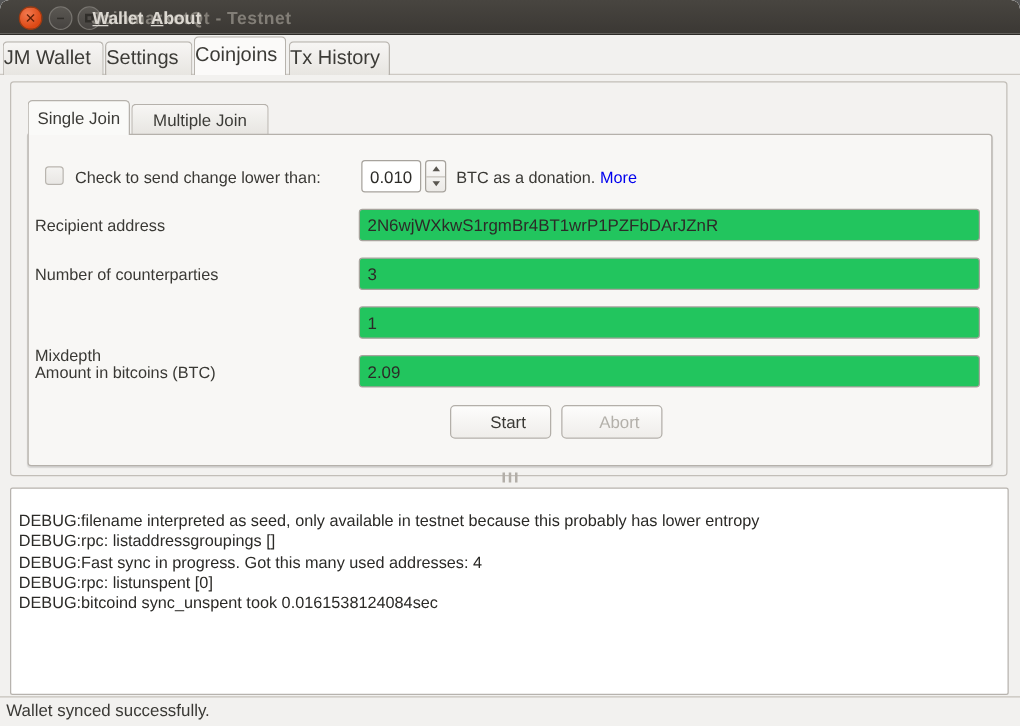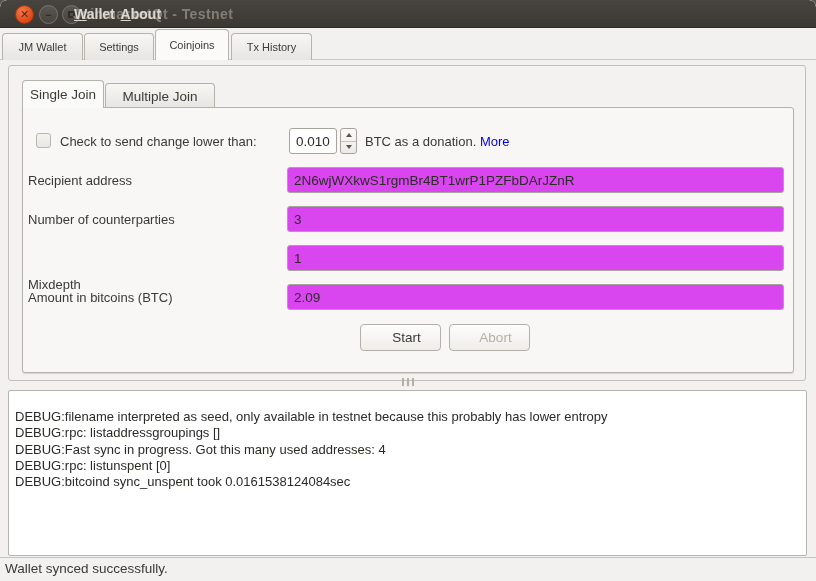--- a/index.html
+++ b/index.html
@@ -30,22 +30,22 @@
   }
   .menu-overlay {
     position:absolute; left:74px; top:6px; font-size:14px; font-weight:bold;
     color:#dcd8d1; white-space:nowrap;
   }
   .menu-item { display:inline-block; margin-right:2px; }
   .menu-item::first-letter { text-decoration:underline; }
   
   .tabbase { position:absolute; left:0; top:59px; width:816px; height:1px; background:#cdc9c3; }
   .tab {
-    position:absolute; display:flex; align-items:center; justify-content:center;
-    font-size:11px; color:#3c3b37;
+    position:absolute; display:flex; align-items:center; justify-content:flex-start;
+    font-size:16px; color:#3c3b37;
     background:linear-gradient(#f7f6f4,#e7e5e1);
     border:1px solid #b7b3ad; border-bottom:none; border-radius:4px 4px 0 0;
   }
   .tab.selected { background:#fbfaf9; z-index:3; }
   #tab-jm  { left:2px;  top:33px; width:81px;  height:27px; }
   #tab-set { left:84px; top:33px; width:70px;  height:27px; }
   #tab-cj  { left:155px;top:29px; width:74px;  height:31px; }
   #tab-tx  { left:231px;top:33px; width:81px;  height:27px; }
   
   .groupbox {
@@ -86,21 +86,21 @@
   }
   .spin-half { flex:1; display:flex; align-items:center; justify-content:center; }
   .spin-half.up { border-bottom:1px solid #c5c1bb; }
   .tri-up { width:0; height:0; border-left:3px solid transparent; border-right:3px solid transparent; border-bottom:4px solid #59564f; }
   .tri-dn { width:0; height:0; border-left:3px solid transparent; border-right:3px solid transparent; border-top:4px solid #59564f; }
   #donation-suffix { left:365px; top:134px; }
   .link { color:#0000ee; cursor:pointer; }
   
   .field-input {
     position:absolute; left:287px; width:497px; height:26px; z-index:2;
-    border:1px solid #a7a39d; border-radius:3px; background:#d946ef;
+    border:1px solid #a7a39d; border-radius:3px; background:#22c55e;
     font:13.5px "Liberation Sans","DejaVu Sans",sans-serif; color:#2c2b28; padding-left:6px;
   }
   #f0-label { left:28px; top:173px; } #f0-input { top:167px; }
   #f1-label { left:28px; top:212px; } #f1-input { top:206px; }
   #f2-label { left:28px; top:251px;margin-top:26px; } #f2-input { top:245px; }
   #f3-label { left:28px; top:290px; } #f3-input { top:284px; }
   
   .btn {
     position:absolute; top:324px; height:27px; z-index:2;
     background:linear-gradient(#fdfdfc,#efedea); border:1px solid #b3afa9; border-radius:4px;

